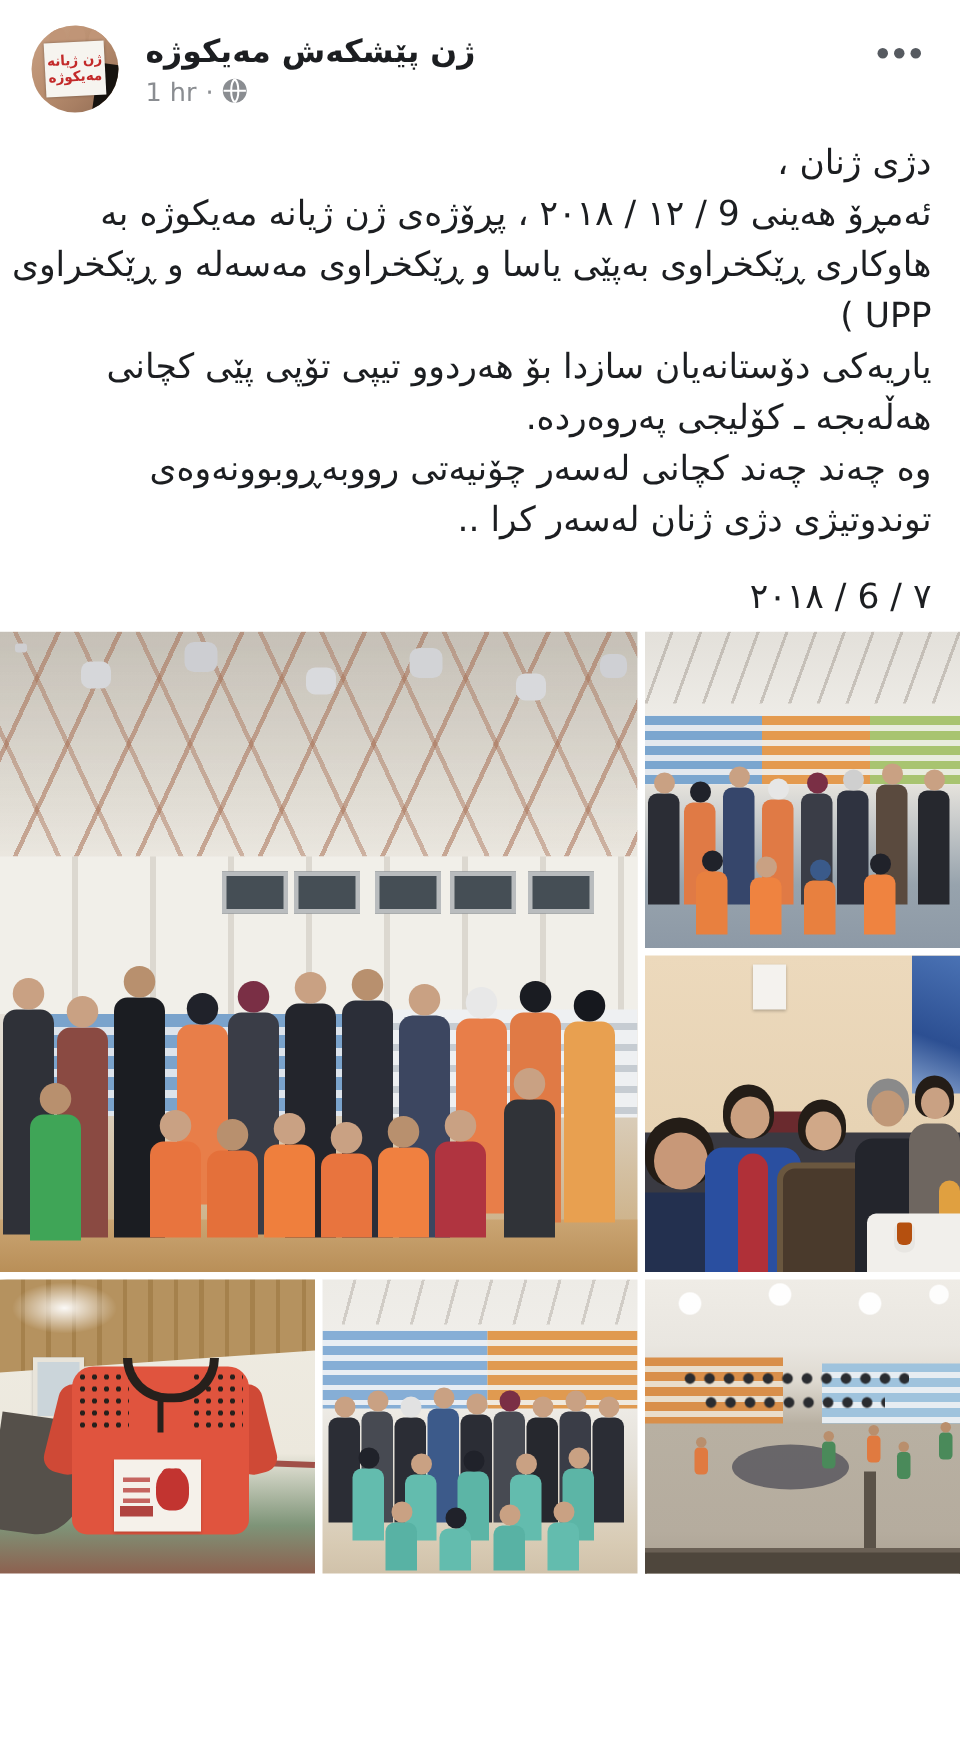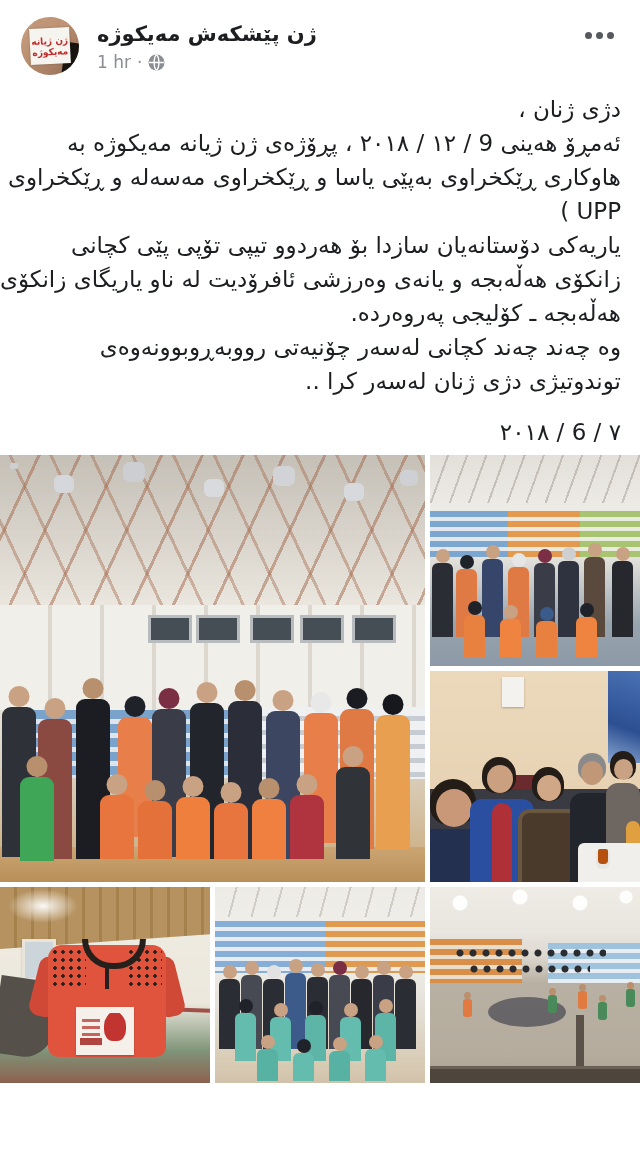--- a/index.html
+++ b/index.html
@@ -23,21 +23,21 @@
     display:flex;flex-direction:column;align-items:center;justify-content:center;gap:1px;
   }
   .avatar .card span{
     display:block;font-size:9px;line-height:10px;font-weight:bold;color:#c32a2a;
     direction:rtl;white-space:nowrap;transform:scaleY(1.05);
   }
   .page-name{
     position:absolute;left:97px;top:22px;font-size:21px;font-weight:bold;color:#1c1e21;
     direction:rtl;cursor:pointer;
   }
-  .meta-row{position:absolute;left:97px;top:52px;display:flex;align-items:center;gap:6px;color:#8a8d91;font-size:17px;}
+  .meta-row{position:absolute;left:97px;top:52px;display:flex;align-items:flex-start;gap:6px;color:#8a8d91;font-size:17px;}
   .globe{display:inline-block;width:17px;height:17px;}
   .menu-btn{
     position:absolute;right:24px;top:24px;width:34px;height:22px;border:0;background:transparent;
     display:flex;align-items:center;justify-content:center;gap:4px;cursor:pointer;padding:0;
   }
   .menu-btn i{width:7px;height:7px;border-radius:50%;background:#565a60;}
   
   .post-text{
     padding:0 19px;direction:rtl;text-align:right;color:#1c1e21;
     font-size:23px;line-height:34px;
@@ -178,21 +178,20 @@
         <i></i>
     </button>
   </div>
 
   <div class="post-text">
     <div class="line">دژی ژنان ،</div>
     <div class="line">ئەمڕۆ هەینی 9 / ١٢ / ٢٠١٨ ، پڕۆژەی ژن ژیانه مەیکوژه به</div>
     <div class="line">هاوکاری ڕێکخراوی بەپێی یاسا  و ڕێکخراوی مەسەله و ڕێکخراوی (</div>
     <div class="line">UPP )</div>
     <div class="line">یاریەکی دۆستانەیان سازدا بۆ هەردوو تیپی تۆپی پێی کچانی</div>
-    <div class="line">زانکۆی هەڵەبجه و یانەی وەرزشی ئافرۆدیت له ناو یاریگای زانکۆی</div>
     <div class="line">هەڵەبجه ـ کۆلیجی پەروەرده.</div>
     <div class="line">وه چەند چەند کچانی لەسەر چۆنیەتی رووبەڕوبوونەوەی</div>
     <div class="line">توندوتیژی  دژی ژنان لەسەر کرا  ..</div>
     <div class="line"></div>
     <div class="line">٧ / 6 / ٢٠١٨</div>
   </div>
 
   <div class="photo-grid">
 
     <div class="photo ph1" aria-label="Large group photo in an indoor sports hall: players in orange jerseys sitting in front, officials and guests in dark coats standing behind, blue and white bleacher seats and steel-truss ceiling in the background, wooden floor">

